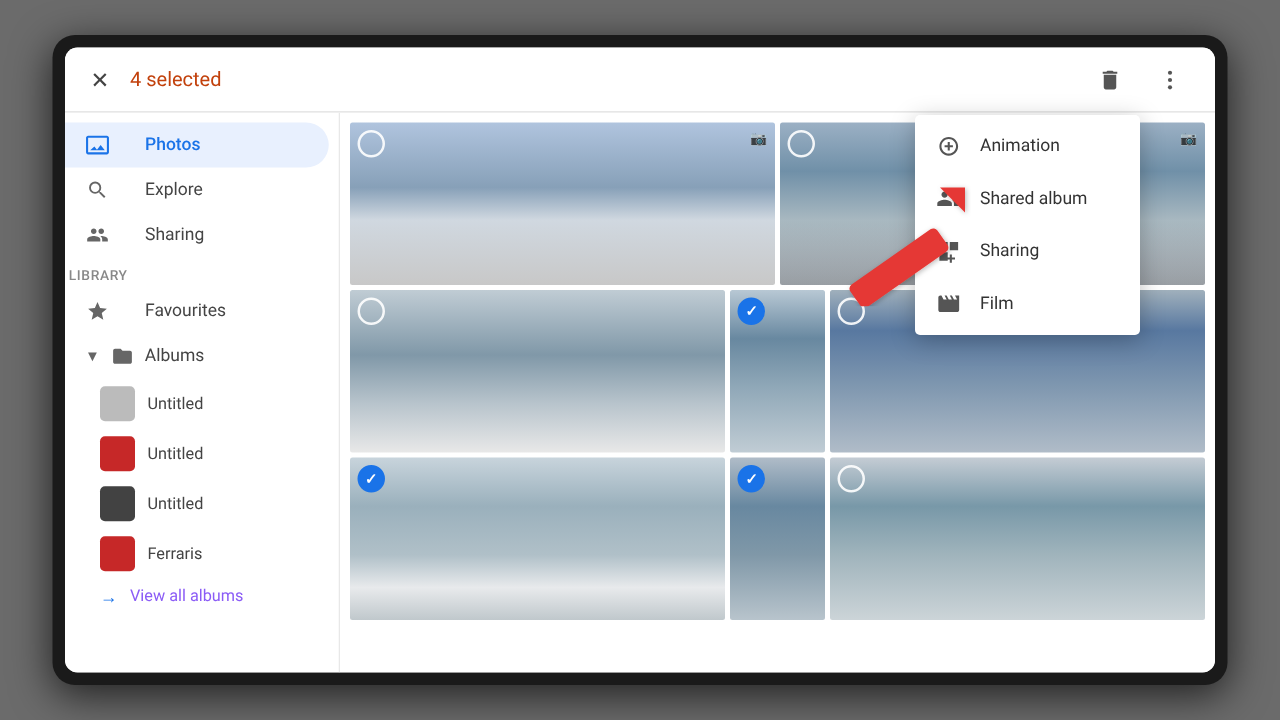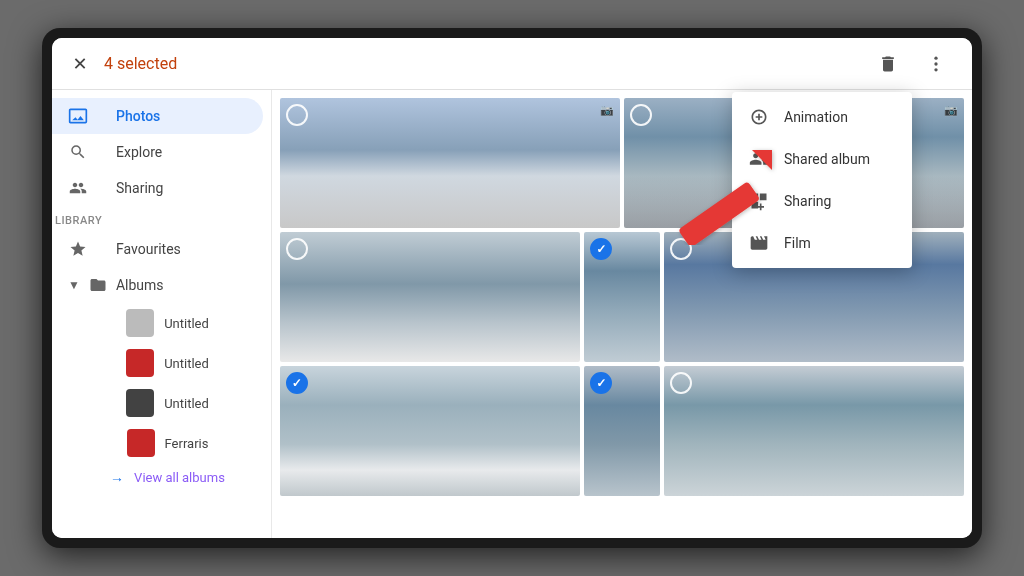--- a/index.html
+++ b/index.html
@@ -156,21 +156,20 @@
     }
     .chevron-icon { font-size: 12px; color: #666; }
     .album-sub-item {
       display: flex;
       align-items: center;
       padding: 6px 16px 6px 28px;
       gap: 10px;
       cursor: pointer;
       font-size: 13px;
       color: #444;
-      justify-content: center;
     }
 
     
     .photo-area {
       flex: 1;
       overflow-y: auto;
       background: #fff;
       padding: 8px;
       position: relative;
     }

